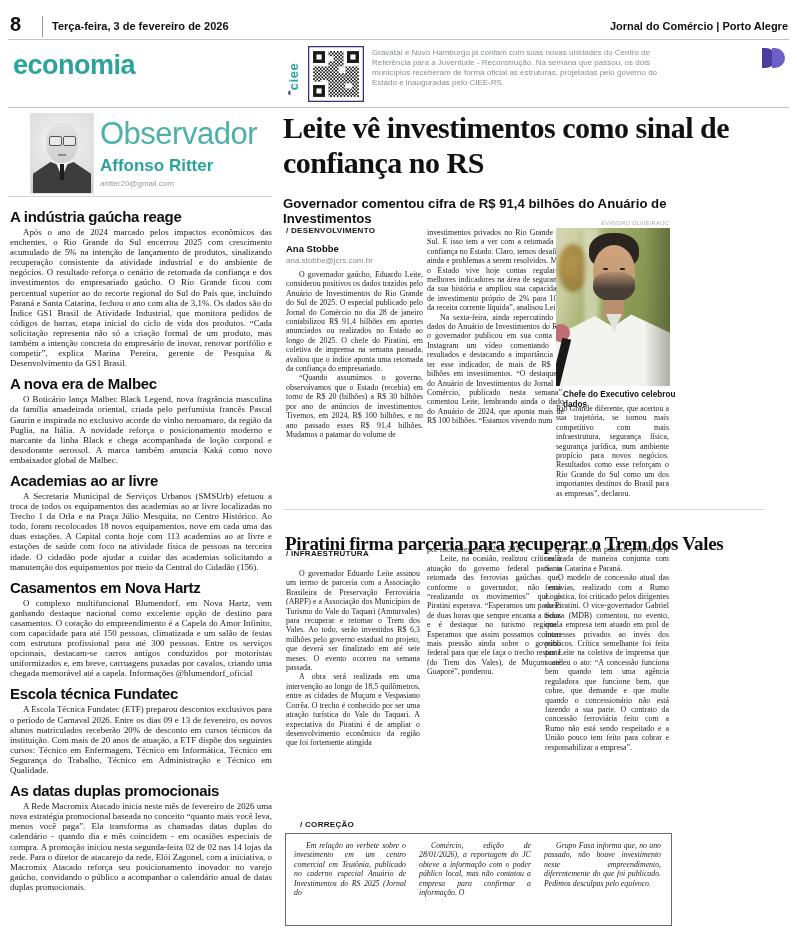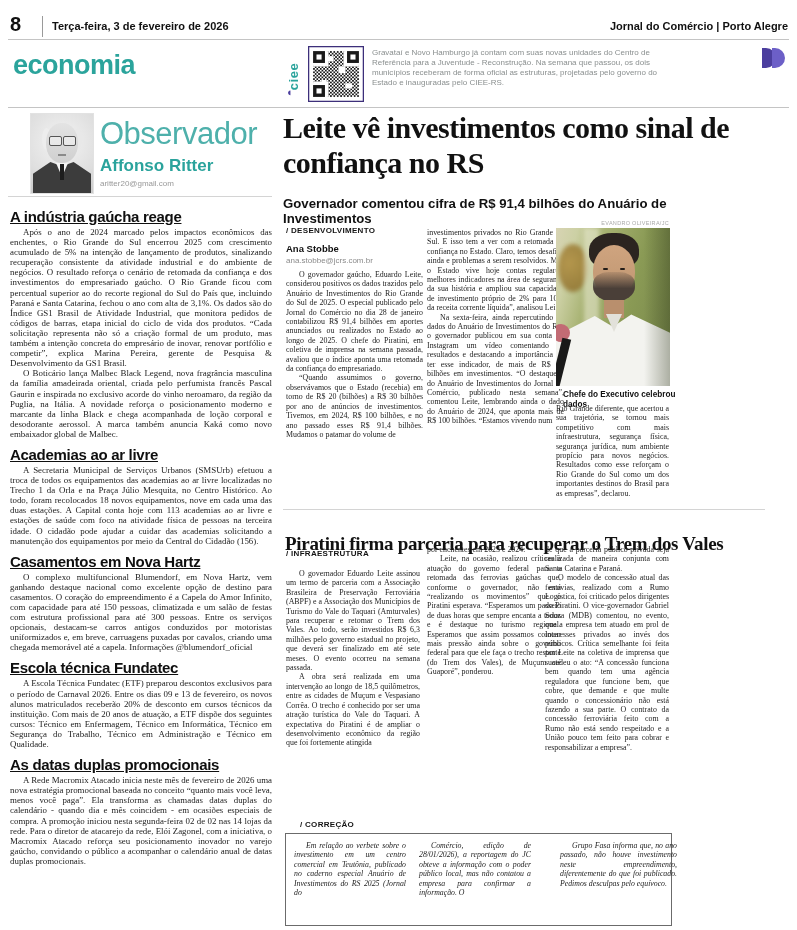--- a/index.html
+++ b/index.html
@@ -28,21 +28,21 @@
   .brandmark{left:758px;top:47px;width:30px;height:22px;}
 
   
   .obs-photo{left:30px;top:113px;width:62px;height:79px;background:#ffffff;overflow:hidden;
              border:1px solid #e2e2e2;}
   .obs-title{left:100px;top:116px;font:400 31px "Liberation Sans",sans-serif;color:#4eb0ab;letter-spacing:-0.5px;}
   .obs-author{left:100px;top:156px;font:bold 17px "Liberation Sans",sans-serif;color:#2aa39c;}
   .obs-email{left:100px;top:179px;font:8px "Liberation Sans",sans-serif;color:#999;}
   .obs-content{left:10px;top:201px;width:262px;height:712px;overflow:hidden;}
   .obs-section h3{margin:7px 0 2px 0;font:bold 15px/17px "Liberation Sans",sans-serif;
-                  color:#0f0f0f;letter-spacing:-0.3px;text-decoration:underline;}
+                  color:#0f0f0f;letter-spacing:-0.3px;}
   .obs-section .body{font-size:8.9px;line-height:10.1px;text-align:justify;}
   .body p{margin:0;text-indent:13px;}
   .body p.noindent{text-indent:0;}
 
   
   .headline{left:283px;top:110px;width:480px;font:bold 30px/35px "Liberation Serif",serif;
             color:#111;letter-spacing:-0.5px;}
   .deck{left:283px;top:196px;width:420px;font:bold 13.2px "Liberation Sans",sans-serif;color:#111;}
   .kicker{font:bold 8px "Liberation Sans",sans-serif;color:#141414;letter-spacing:.3px;}
   .byline{left:286px;top:243px;font:bold 9.5px "Liberation Sans",sans-serif;color:#111;}
@@ -95,21 +95,21 @@
   
   .p-head{left:285px;top:533px;width:500px;font:bold 19px "Liberation Serif",serif;color:#111;letter-spacing:-0.3px;}
   .p-col1{left:286px;top:569px;width:134px;height:244px;}
   .p-col2{left:427px;top:545px;width:134px;height:268px;}
   .p-col3{left:545px;top:545px;width:124px;height:268px;}
 
   
   .corr-box{left:285px;top:833px;width:385px;height:91px;border:1px solid #6b6b6b;}
   .corr-col{position:absolute;top:7px;font-size:7.8px;line-height:9.4px;text-align:justify;}
   .corr-col p{margin:0;text-indent:12px;font-style:italic;}
-  .c1{left:8px;width:112px;} .c2{left:133px;width:112px;} .c3{left:258px;width:117px;margin-left:16px;}
+  .c1{left:8px;width:112px;} .c2{left:133px;width:112px;} .c3{left:258px;width:117px;}
 </style>
 </head>
 <body>
 
 <div class="page">
 
   <div class="abs pagenum">8</div>
   <div class="vrule" style="left:42px;top:16px;height:21px;"></div>
   <div class="abs date">Terça-feira, 3 de fevereiro de 2026</div>
   <div class="abs masthead">Jornal do Comércio | Porto Alegre</div>
@@ -180,20 +180,21 @@
   <div class="rule" style="left:8px;top:196px;width:264px;background:#d4d4d4;"></div>
 
   <div class="abs obs-content">
     <div class="obs-section">
       <h3>A indústria gaúcha reage</h3>
       <div class="body">
           <p>Após o ano de 2024 marcado pelos impactos econômicos das enchentes, o Rio Grande do Sul encerrou 2025 com crescimento acumulado de 5% na intenção de lançamento de produtos, sinalizando recuperação consistente da atividade industrial e do ambiente de negócios. O resultado reforça o cenário de retomada da confiança e dos investimentos do empresariado gaúcho. O Rio Grande ficou com percentual superior ao do recorte regional do Sul do País que, incluindo Paraná e Santa Catarina, fechou o ano com alta de 3,1%. Os dados são do Índice GS1 Brasil de Atividade Industrial, que monitora pedidos de códigos de barras, etapa inicial do ciclo de vida dos produtos. “Cada solicitação representa não só a criação formal de um produto, mas também a intenção concreta do empresário de inovar, renovar portfólio e competir”, explica Marina Pereira, gerente de Pesquisa &amp; Desenvolvimento da GS1 Brasil.</p>
         </div>
     </div>
     <div class="obs-section">
+      <h3>A nova era de Malbec</h3>
       <div class="body">
           <p>O Boticário lança Malbec Black Legend, nova fragrância masculina da família amadeirada oriental, criada pelo perfumista francês Pascal Gaurin e inspirada no exclusivo acorde do vinho neroamaro, da região da Puglia, na Itália. A novidade reforça o posicionamento moderno e marcante da linha Black e chega acompanhada de loção corporal e desodorante aerossol. A marca também anuncia Kaká como novo embaixador global de Malbec.</p>
         </div>
     </div>
     <div class="obs-section">
       <h3>Academias ao ar livre</h3>
       <div class="body">
           <p>A Secretaria Municipal de Serviços Urbanos (SMSUrb) efetuou a troca de todos os equipamentos das academias ao ar livre localizadas no Trecho 1 da Orla e na Praça Júlio Mesquita, no Centro Histórico. Ao todo, foram recolocados 18 novos equipamentos, nove em cada uma das duas estações. A Capital conta hoje com 113 academias ao ar livre e estações de saúde com foco na atividade física de pessoas na terceira idade. O cidadão pode ajudar a cuidar das academias solicitando a manutenção dos equipamentos por meio da Central do Cidadão (156).</p>
         </div>
     </div>

